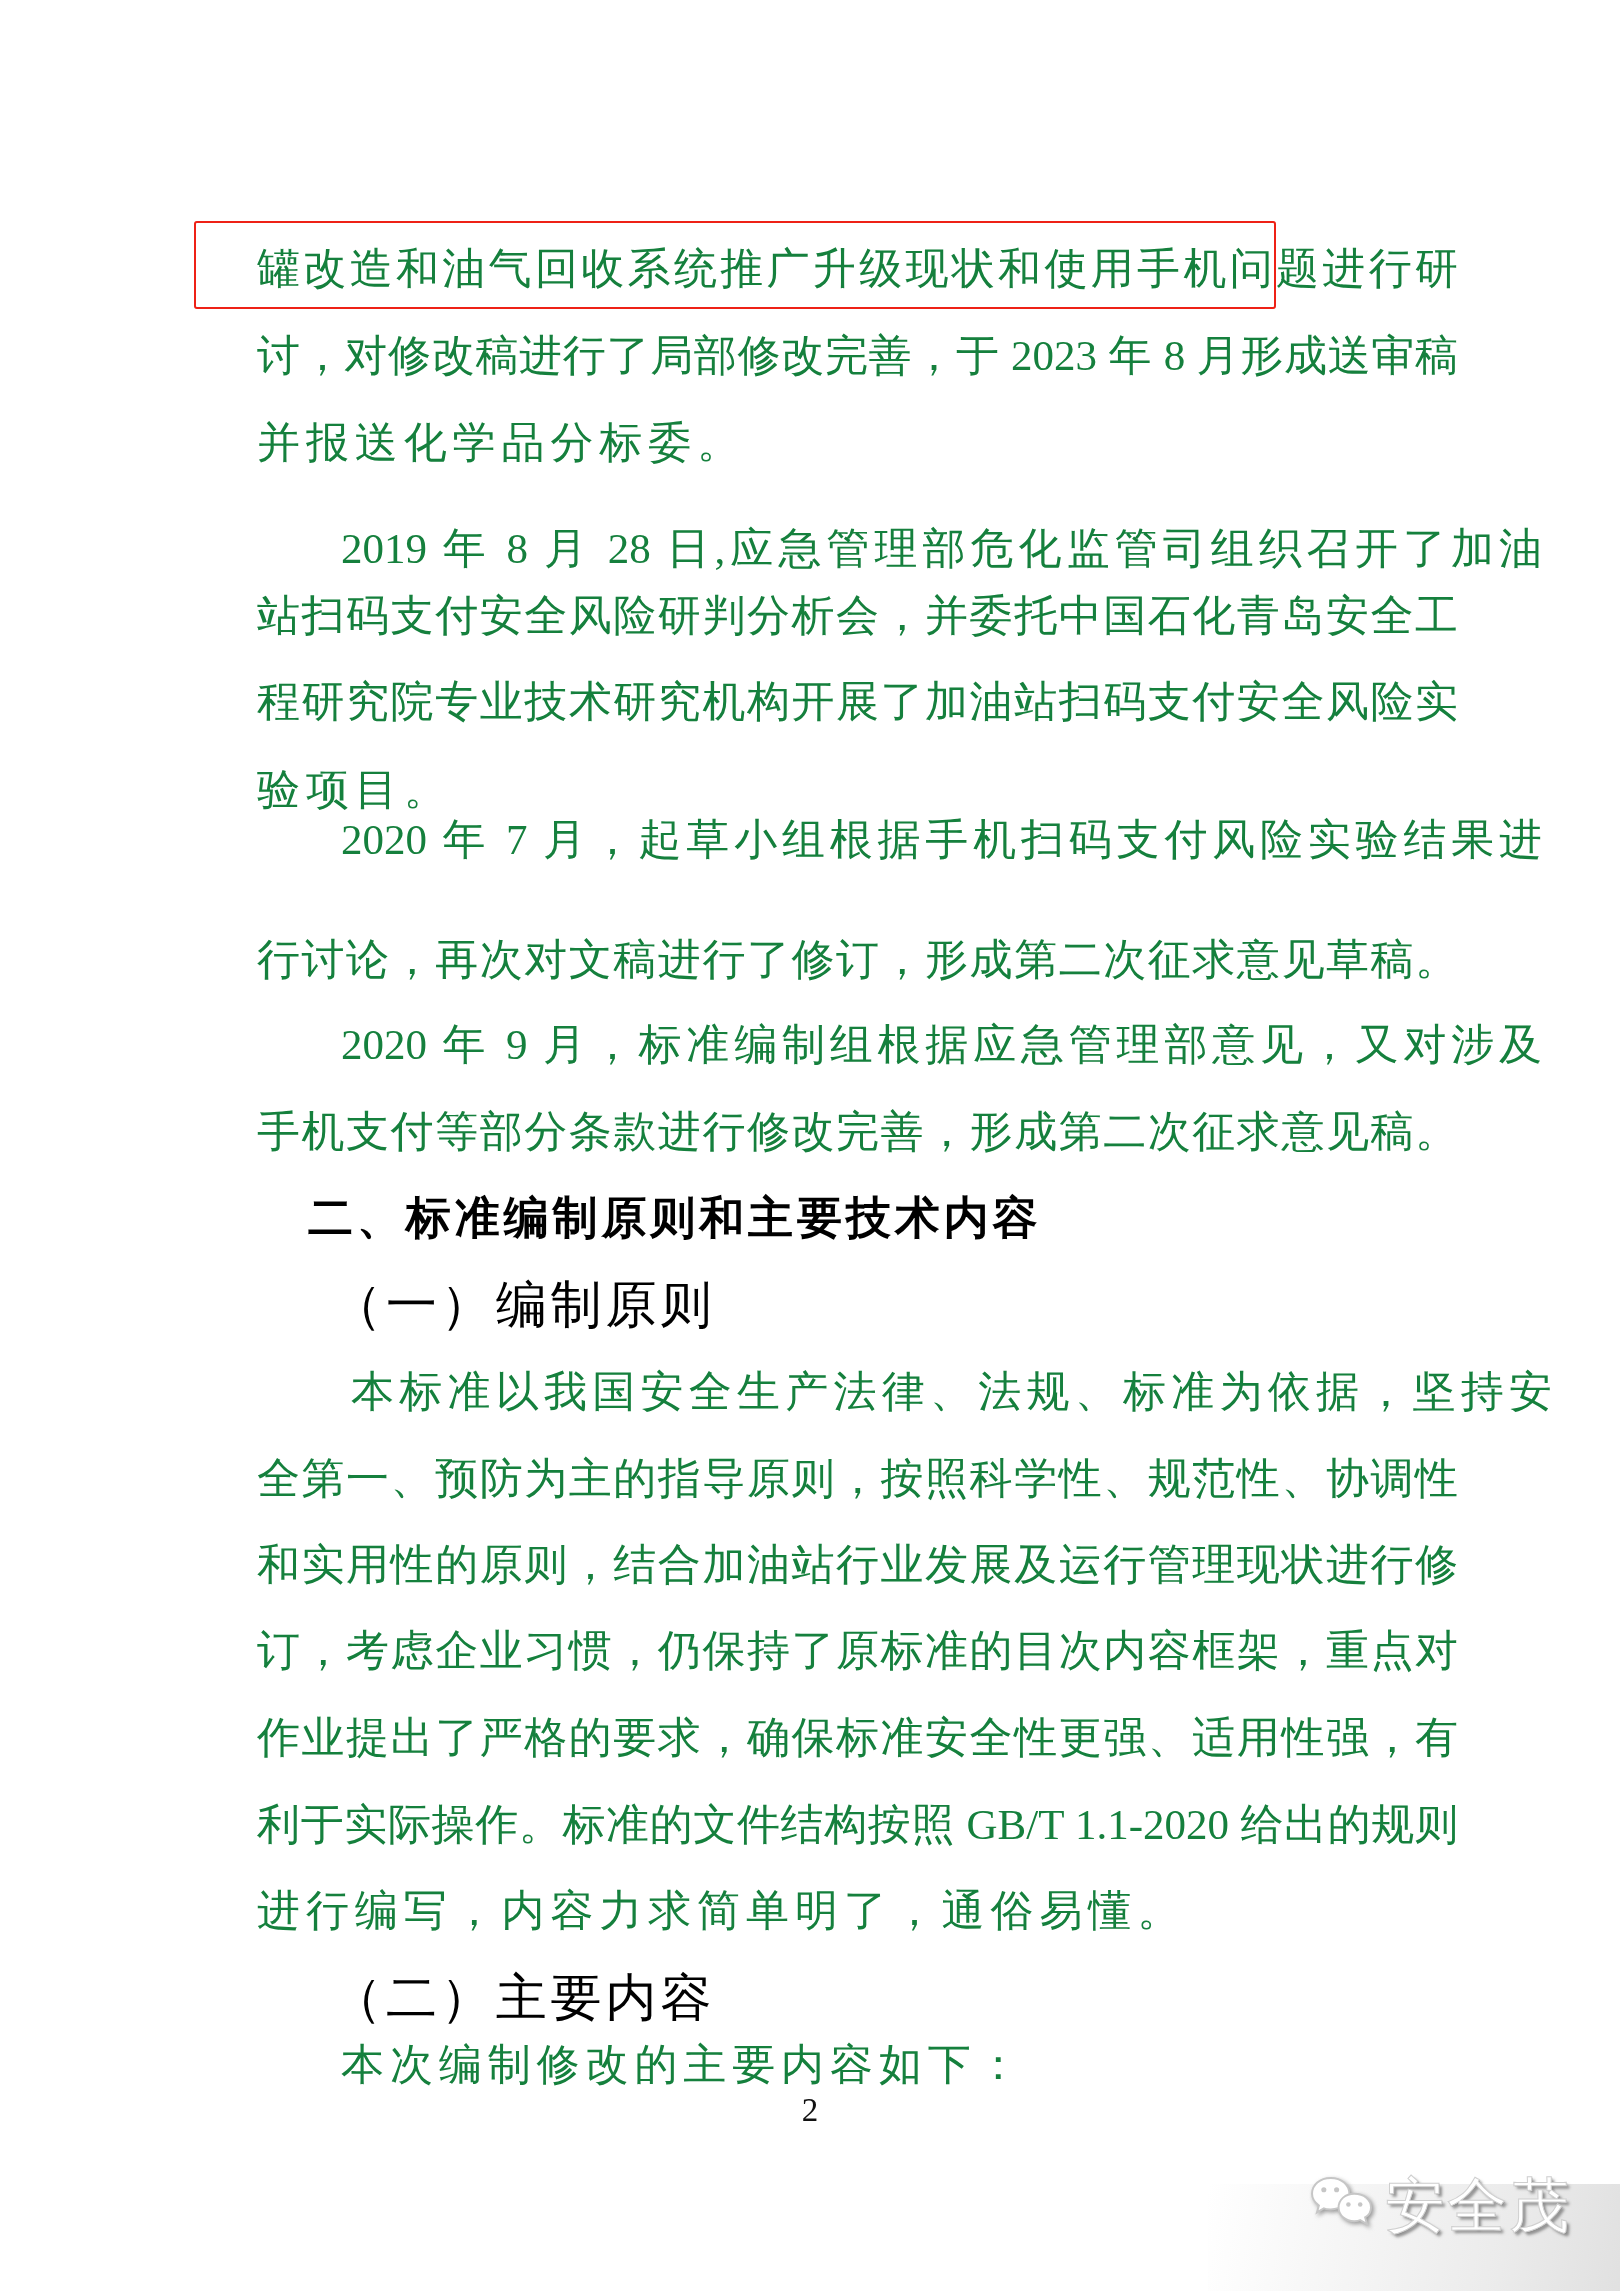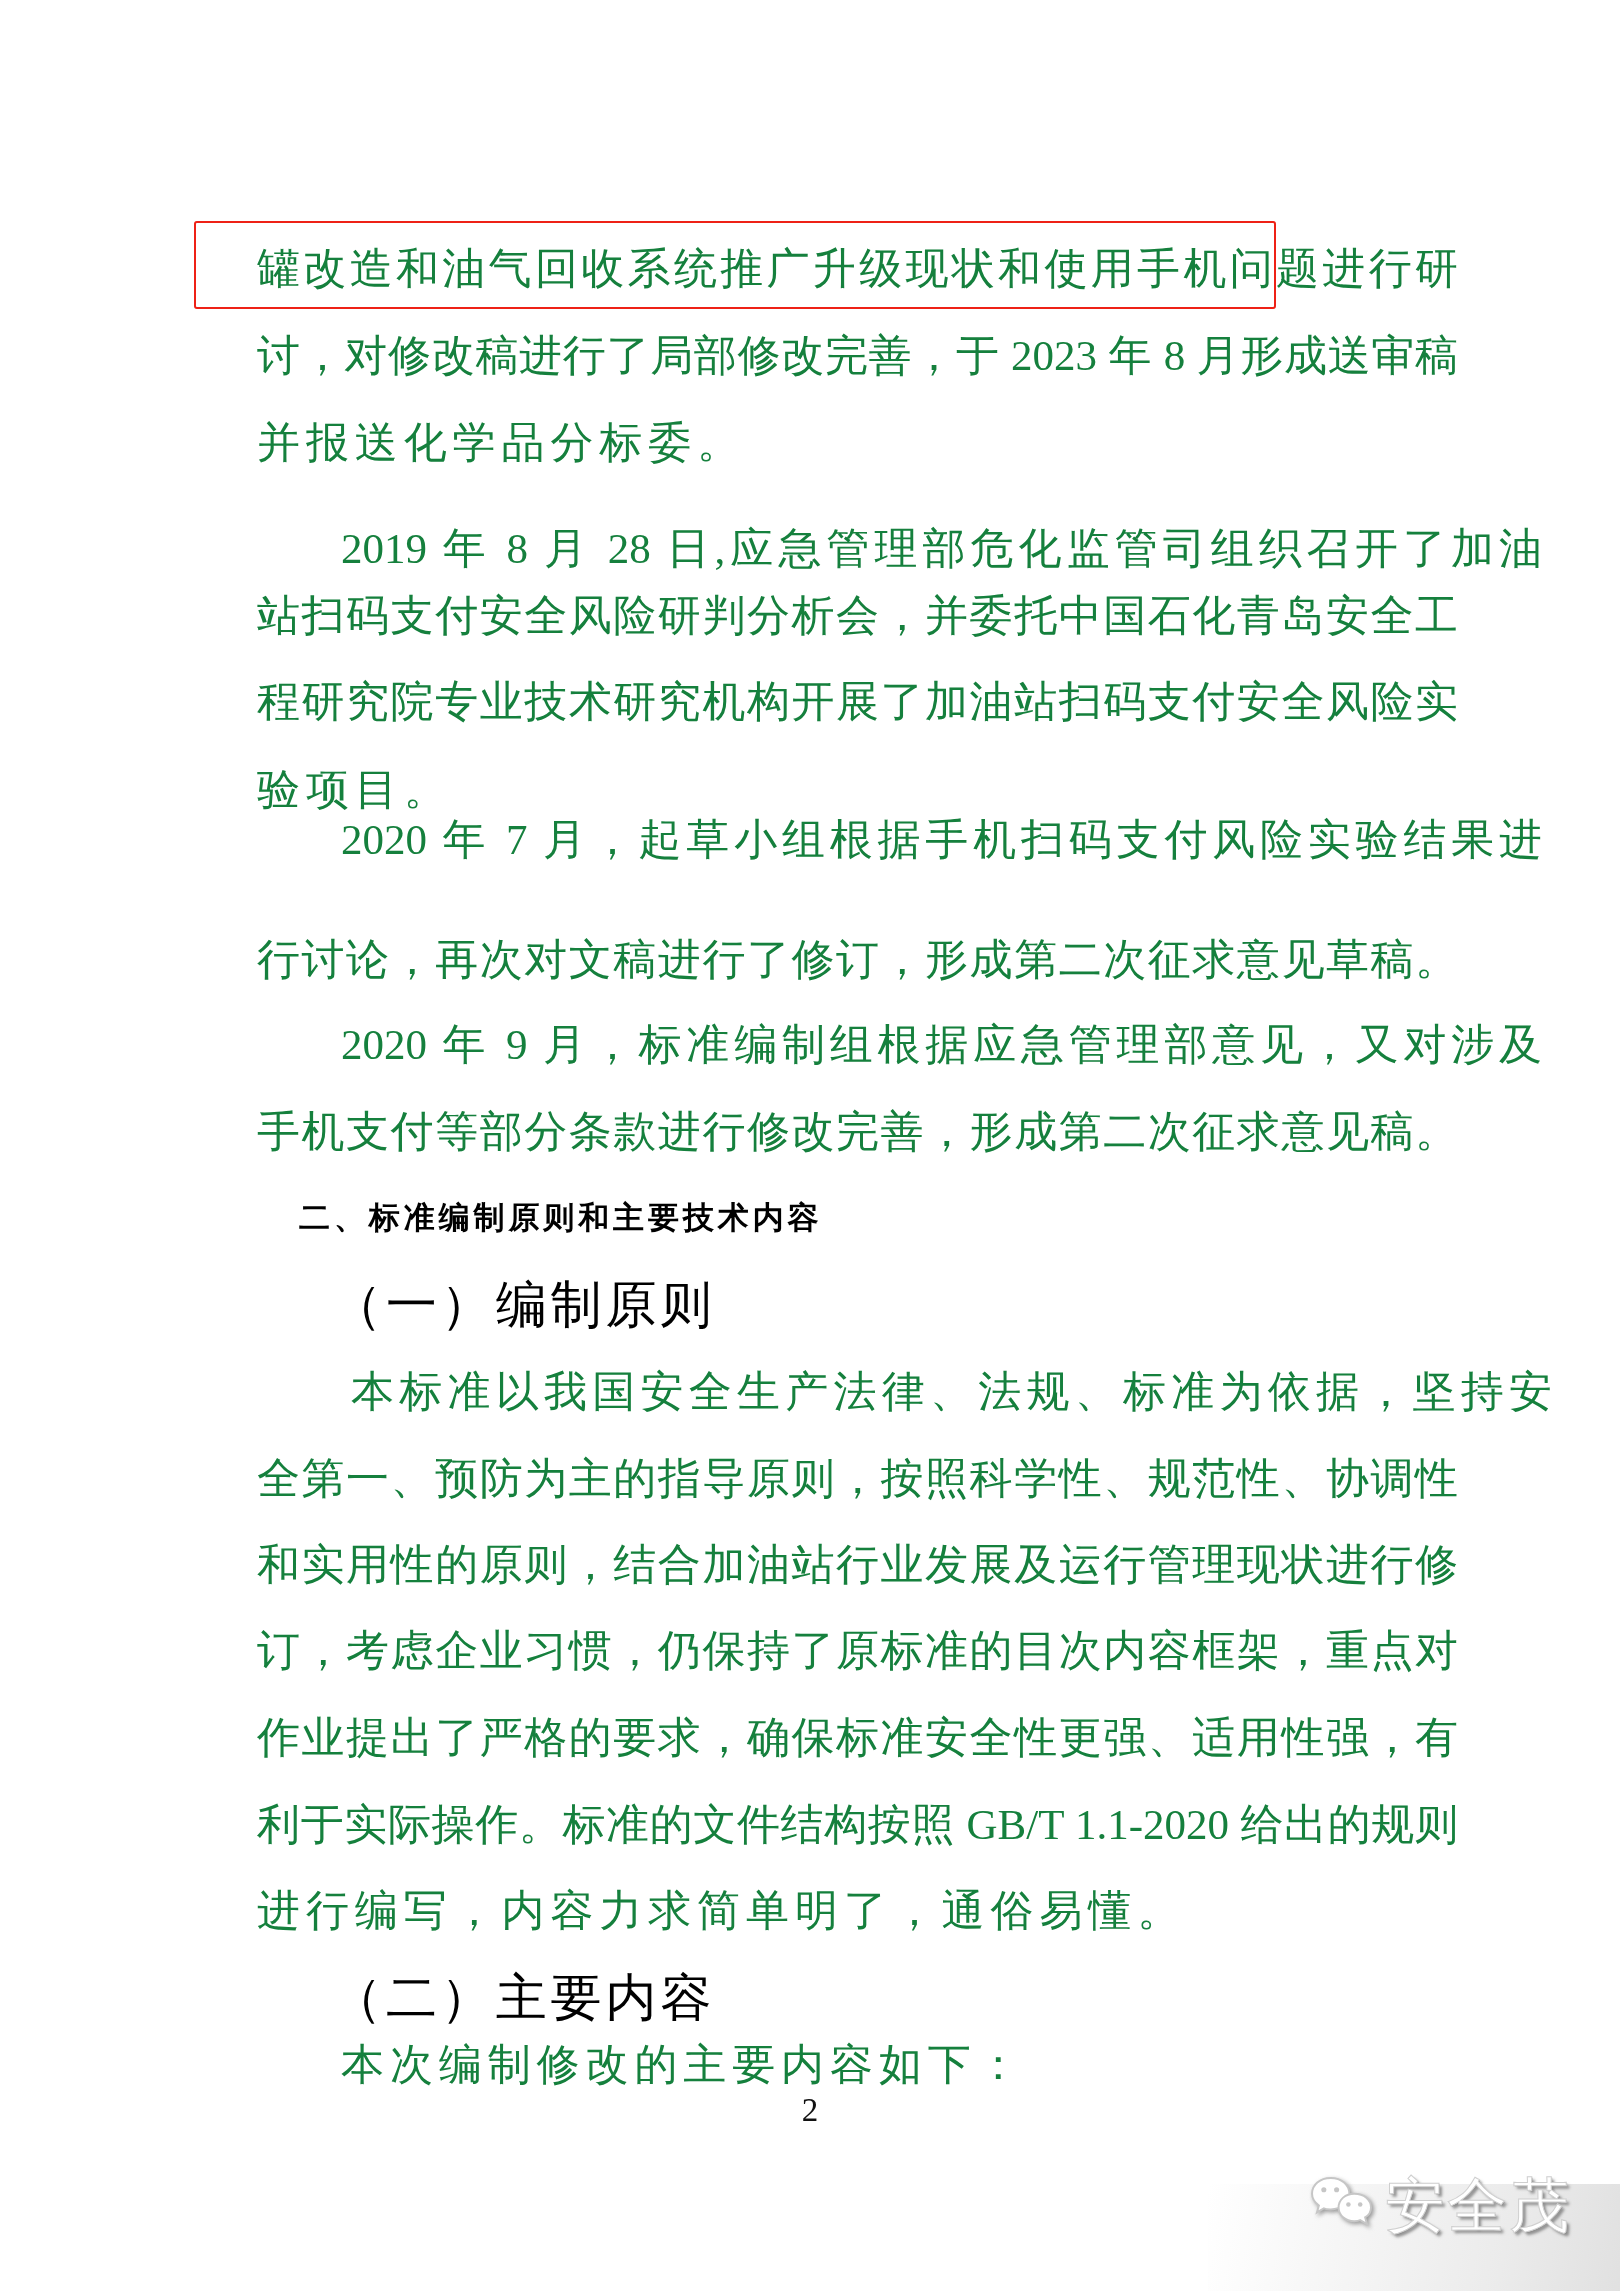--- a/index.html
+++ b/index.html
@@ -26,25 +26,25 @@
     white-space: normal;
     text-align: justify;
     text-align-last: justify;
     text-justify: inter-character;
   }
   .short { letter-spacing: 5.9px; }
   .ind-2 { padding-left: 84px; }
   .ind-25 { padding-left: 94px; }
   .heading-main {
     position: absolute;
-    left: 214px;
+    left: 223px;
     padding-left: 85px;
     font-family: "Liberation Sans", "DejaVu Sans", sans-serif;
     font-weight: bold;
-    font-size: 31px;
+    font-size: 45px;
     line-height: 57px;
     letter-spacing: 3.9px;
     color: #000000;
     white-space: nowrap;
   }
   .heading-sub {
     position: absolute;
     left: 221px;
     padding-left: 110px;
     font-family: "Liberation Serif", "DejaVu Serif", serif;

